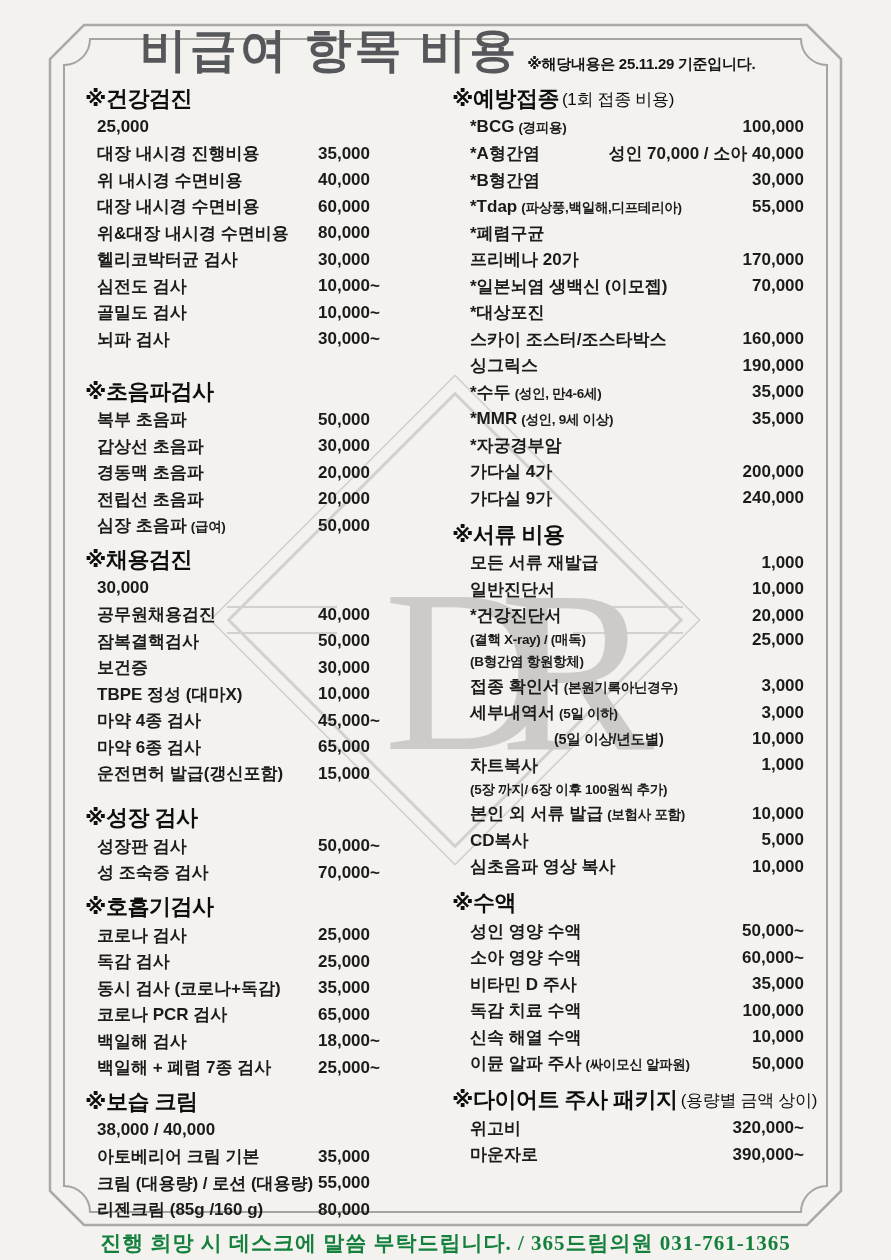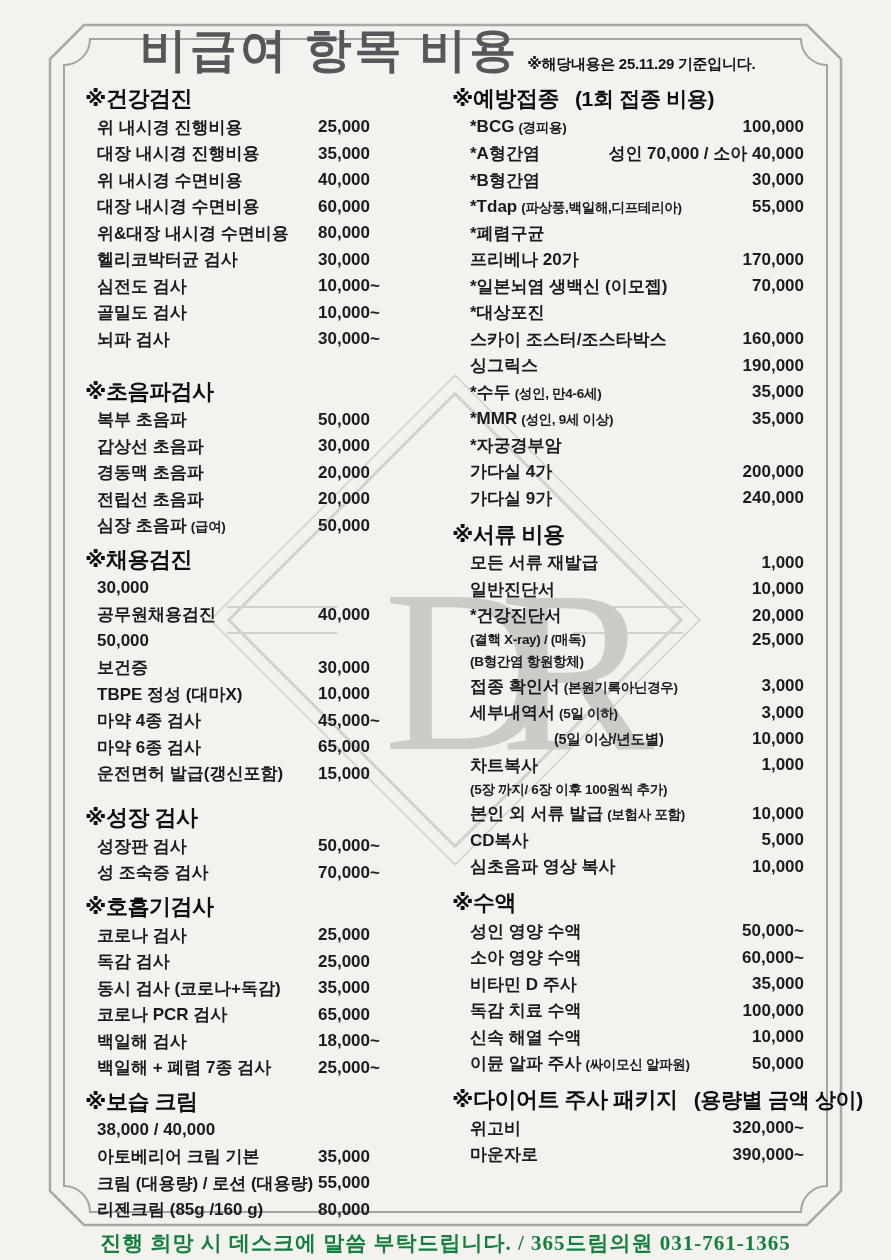--- a/index.html
+++ b/index.html
@@ -29,21 +29,21 @@
   section + section{margin-top:6px;}
   section[data-name="section-ultrasound"]{margin-top:24px;}
   section[data-name="section-growth-test"]{margin-top:16px;}
   section[data-name="section-document-fees"]{margin-top:8px;}
   section[data-name="section-iv-fluids"]{margin-top:8px;}
   section[data-name="section-diet-injection"]{margin-top:8px;}
   h2{
     margin:0;height:30px;display:flex;align-items:center;
     font-size:22px;font-weight:800;color:#0e0e0e;letter-spacing:-0.5px;white-space:nowrap;
   }
-  h2 .suffix{font-size:21px;font-weight:700;margin-left:16px;letter-spacing:-0.3px;}
+  h2 .suffix{font-size:17px;font-weight:400;margin-left:3px;letter-spacing:-0.3px;}
 
   .row{
     display:flex;align-items:center;height:26.5px;
     font-size:17px;font-weight:700;white-space:nowrap;color:#1b1b1b;
   }
   .col-left .row{padding-left:12px;}
   .col-right .row{padding-left:18px;}
   .col-left .lbl{flex:0 0 221px;}
   .col-left .prc{text-align:left;}
   .col-right .lbl{flex:0 1 auto;}
@@ -92,21 +92,20 @@
     <h1 data-name="page-title">비급여 항목 비용</h1>
     <div class="hnote" data-name="effective-date-note">※해당내용은 25.11.29 기준입니다.</div>
   </div>
 
   <div id="col-left" class="col col-left" data-name="left-column">
       <section data-name="section-health-checkup">
         <h2 data-name="section-title-health-checkup">
           <span data-name="section-title-text">※건강검진</span>
         </h2>
         <div class="row" data-name="price-row">
-          <span class="lbl" data-name="item-label">위 내시경 진행비용</span>
           <span class="prc" data-name="item-price">25,000</span>
         </div>
         <div class="row" data-name="price-row">
           <span class="lbl" data-name="item-label">대장 내시경 진행비용</span>
           <span class="prc" data-name="item-price">35,000</span>
         </div>
         <div class="row" data-name="price-row">
           <span class="lbl" data-name="item-label">위 내시경 수면비용</span>
           <span class="prc" data-name="item-price">40,000</span>
         </div>
@@ -165,20 +164,21 @@
           <span data-name="section-title-text">※채용검진</span>
         </h2>
         <div class="row" data-name="price-row">
           <span class="prc" data-name="item-price">30,000</span>
         </div>
         <div class="row" data-name="price-row">
           <span class="lbl" data-name="item-label">공무원채용검진</span>
           <span class="prc" data-name="item-price">40,000</span>
         </div>
         <div class="row" data-name="price-row">
+          <span class="lbl" data-name="item-label">잠복결핵검사</span>
           <span class="prc" data-name="item-price">50,000</span>
         </div>
         <div class="row" data-name="price-row">
           <span class="lbl" data-name="item-label">보건증</span>
           <span class="prc" data-name="item-price">30,000</span>
         </div>
         <div class="row" data-name="price-row">
           <span class="lbl" data-name="item-label">TBPE 정성 (대마X)</span>
           <span class="prc" data-name="item-price">10,000</span>
         </div>

